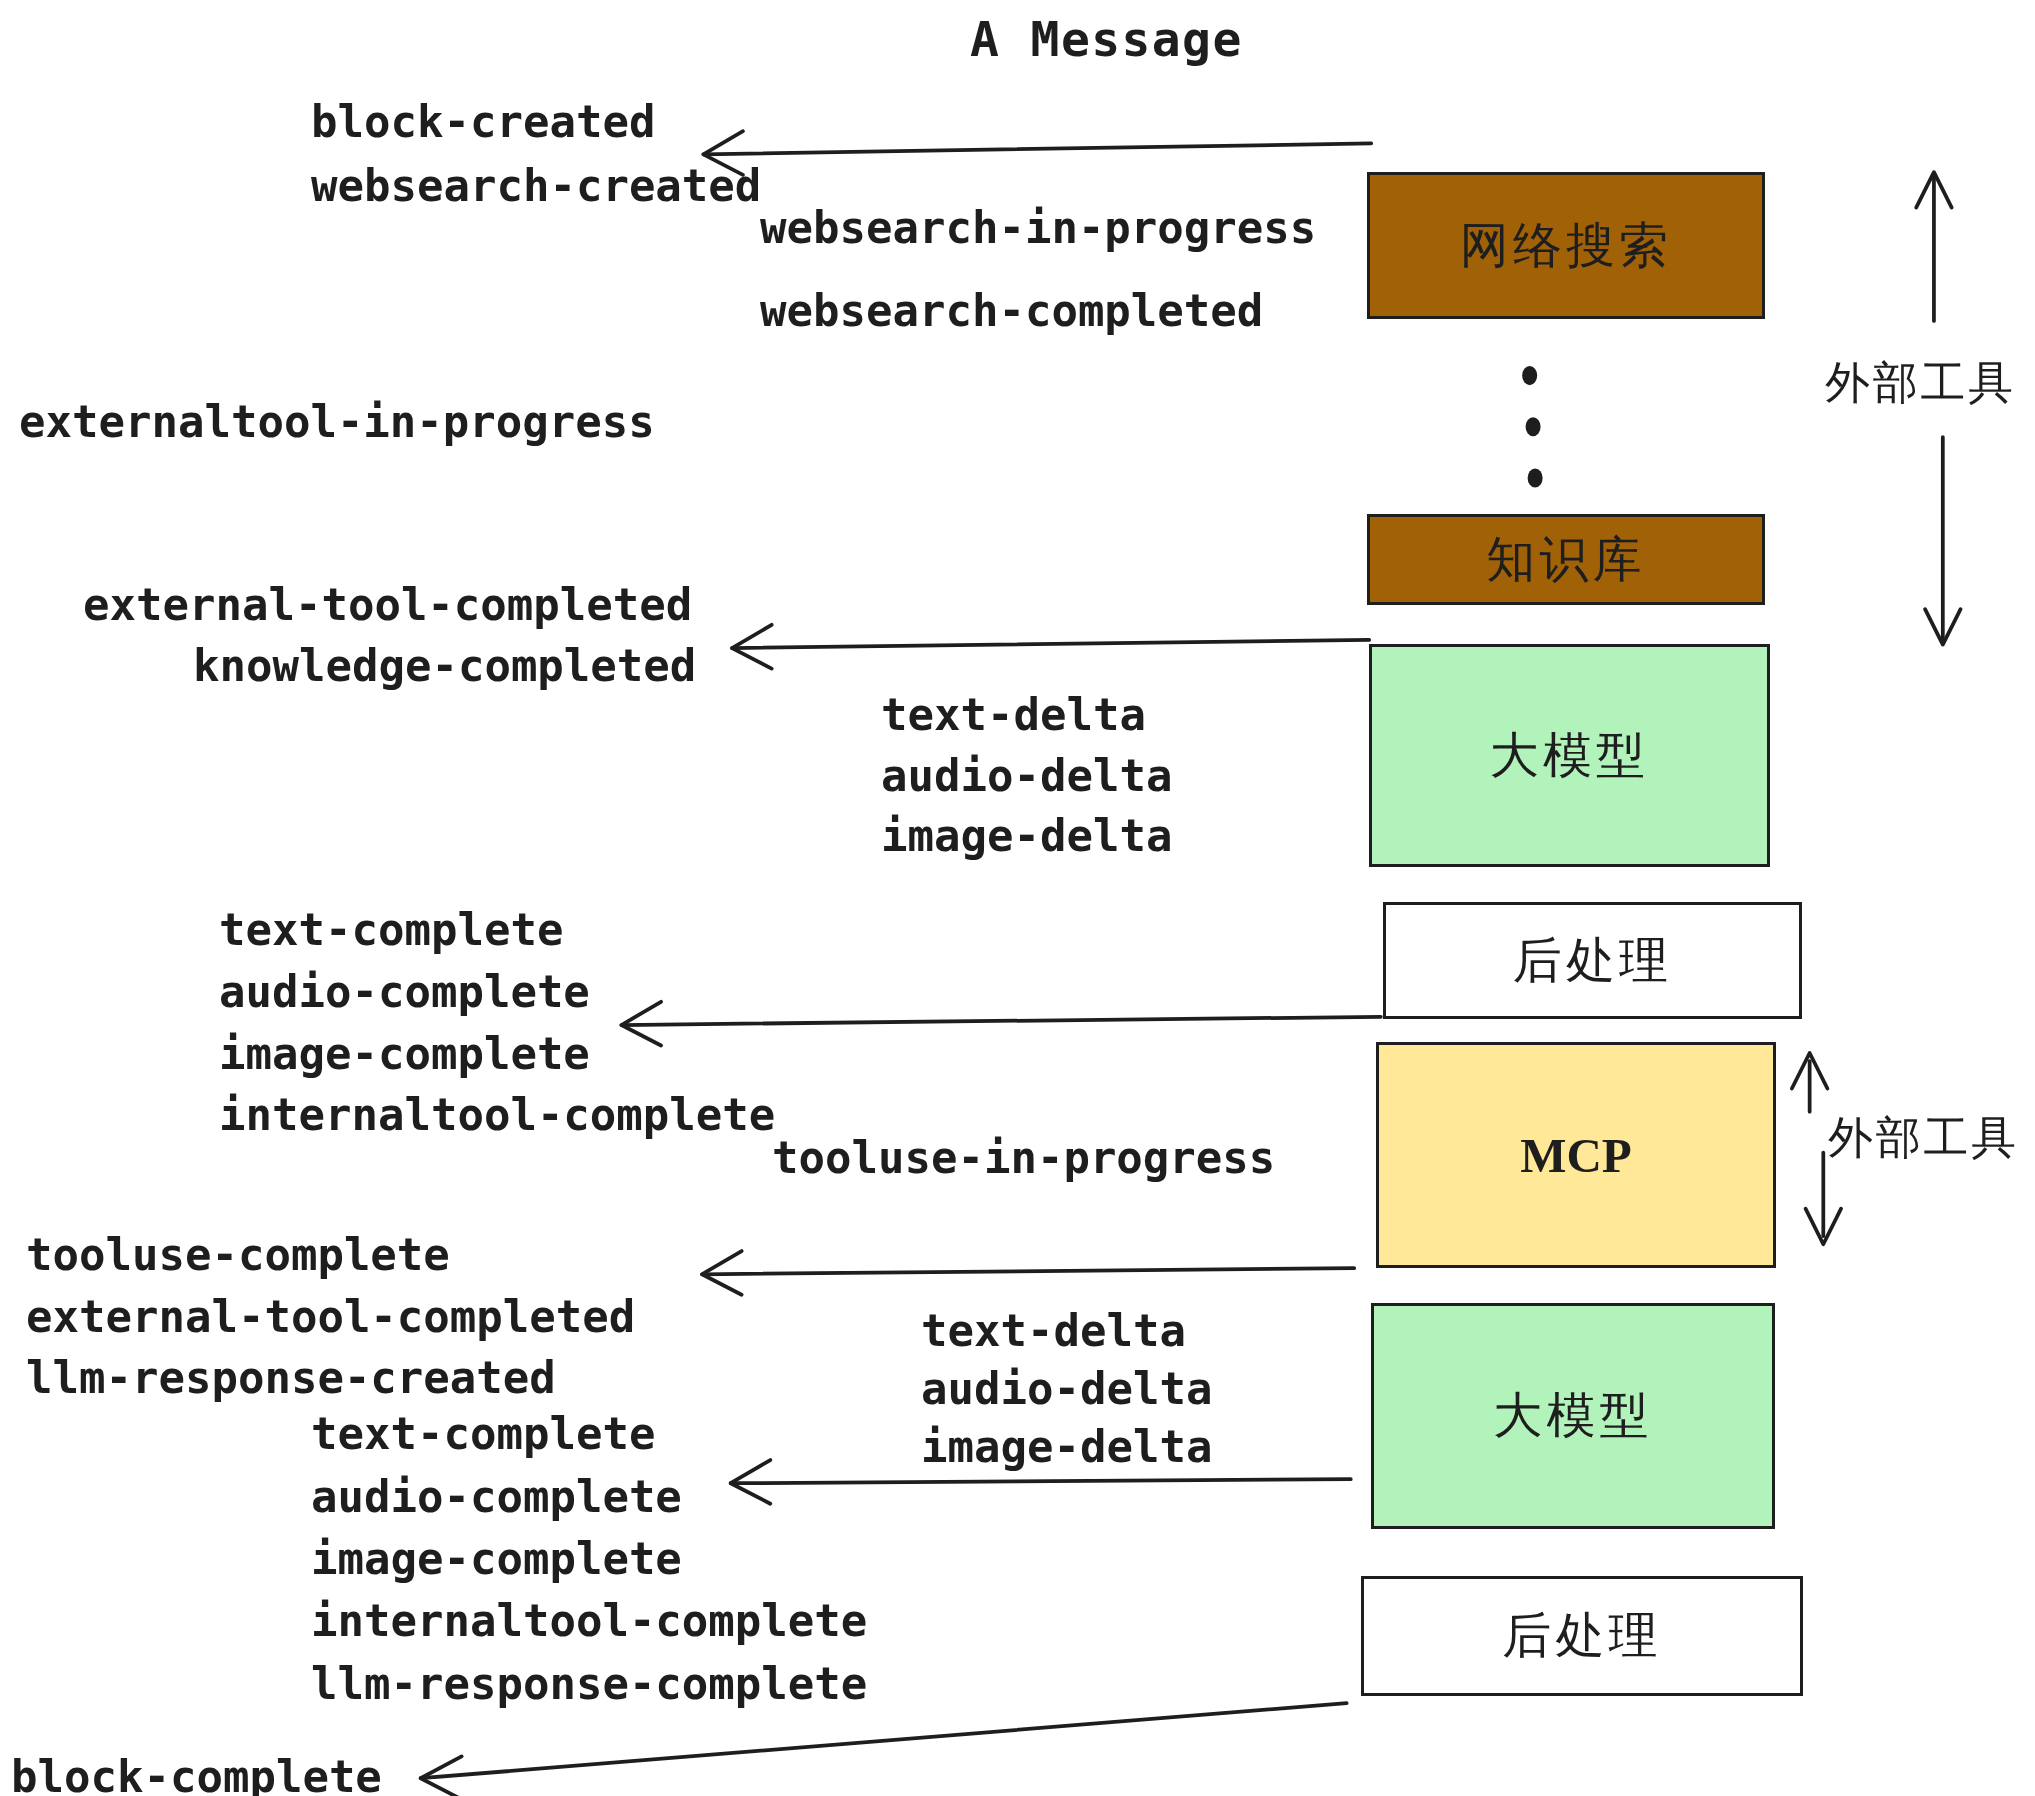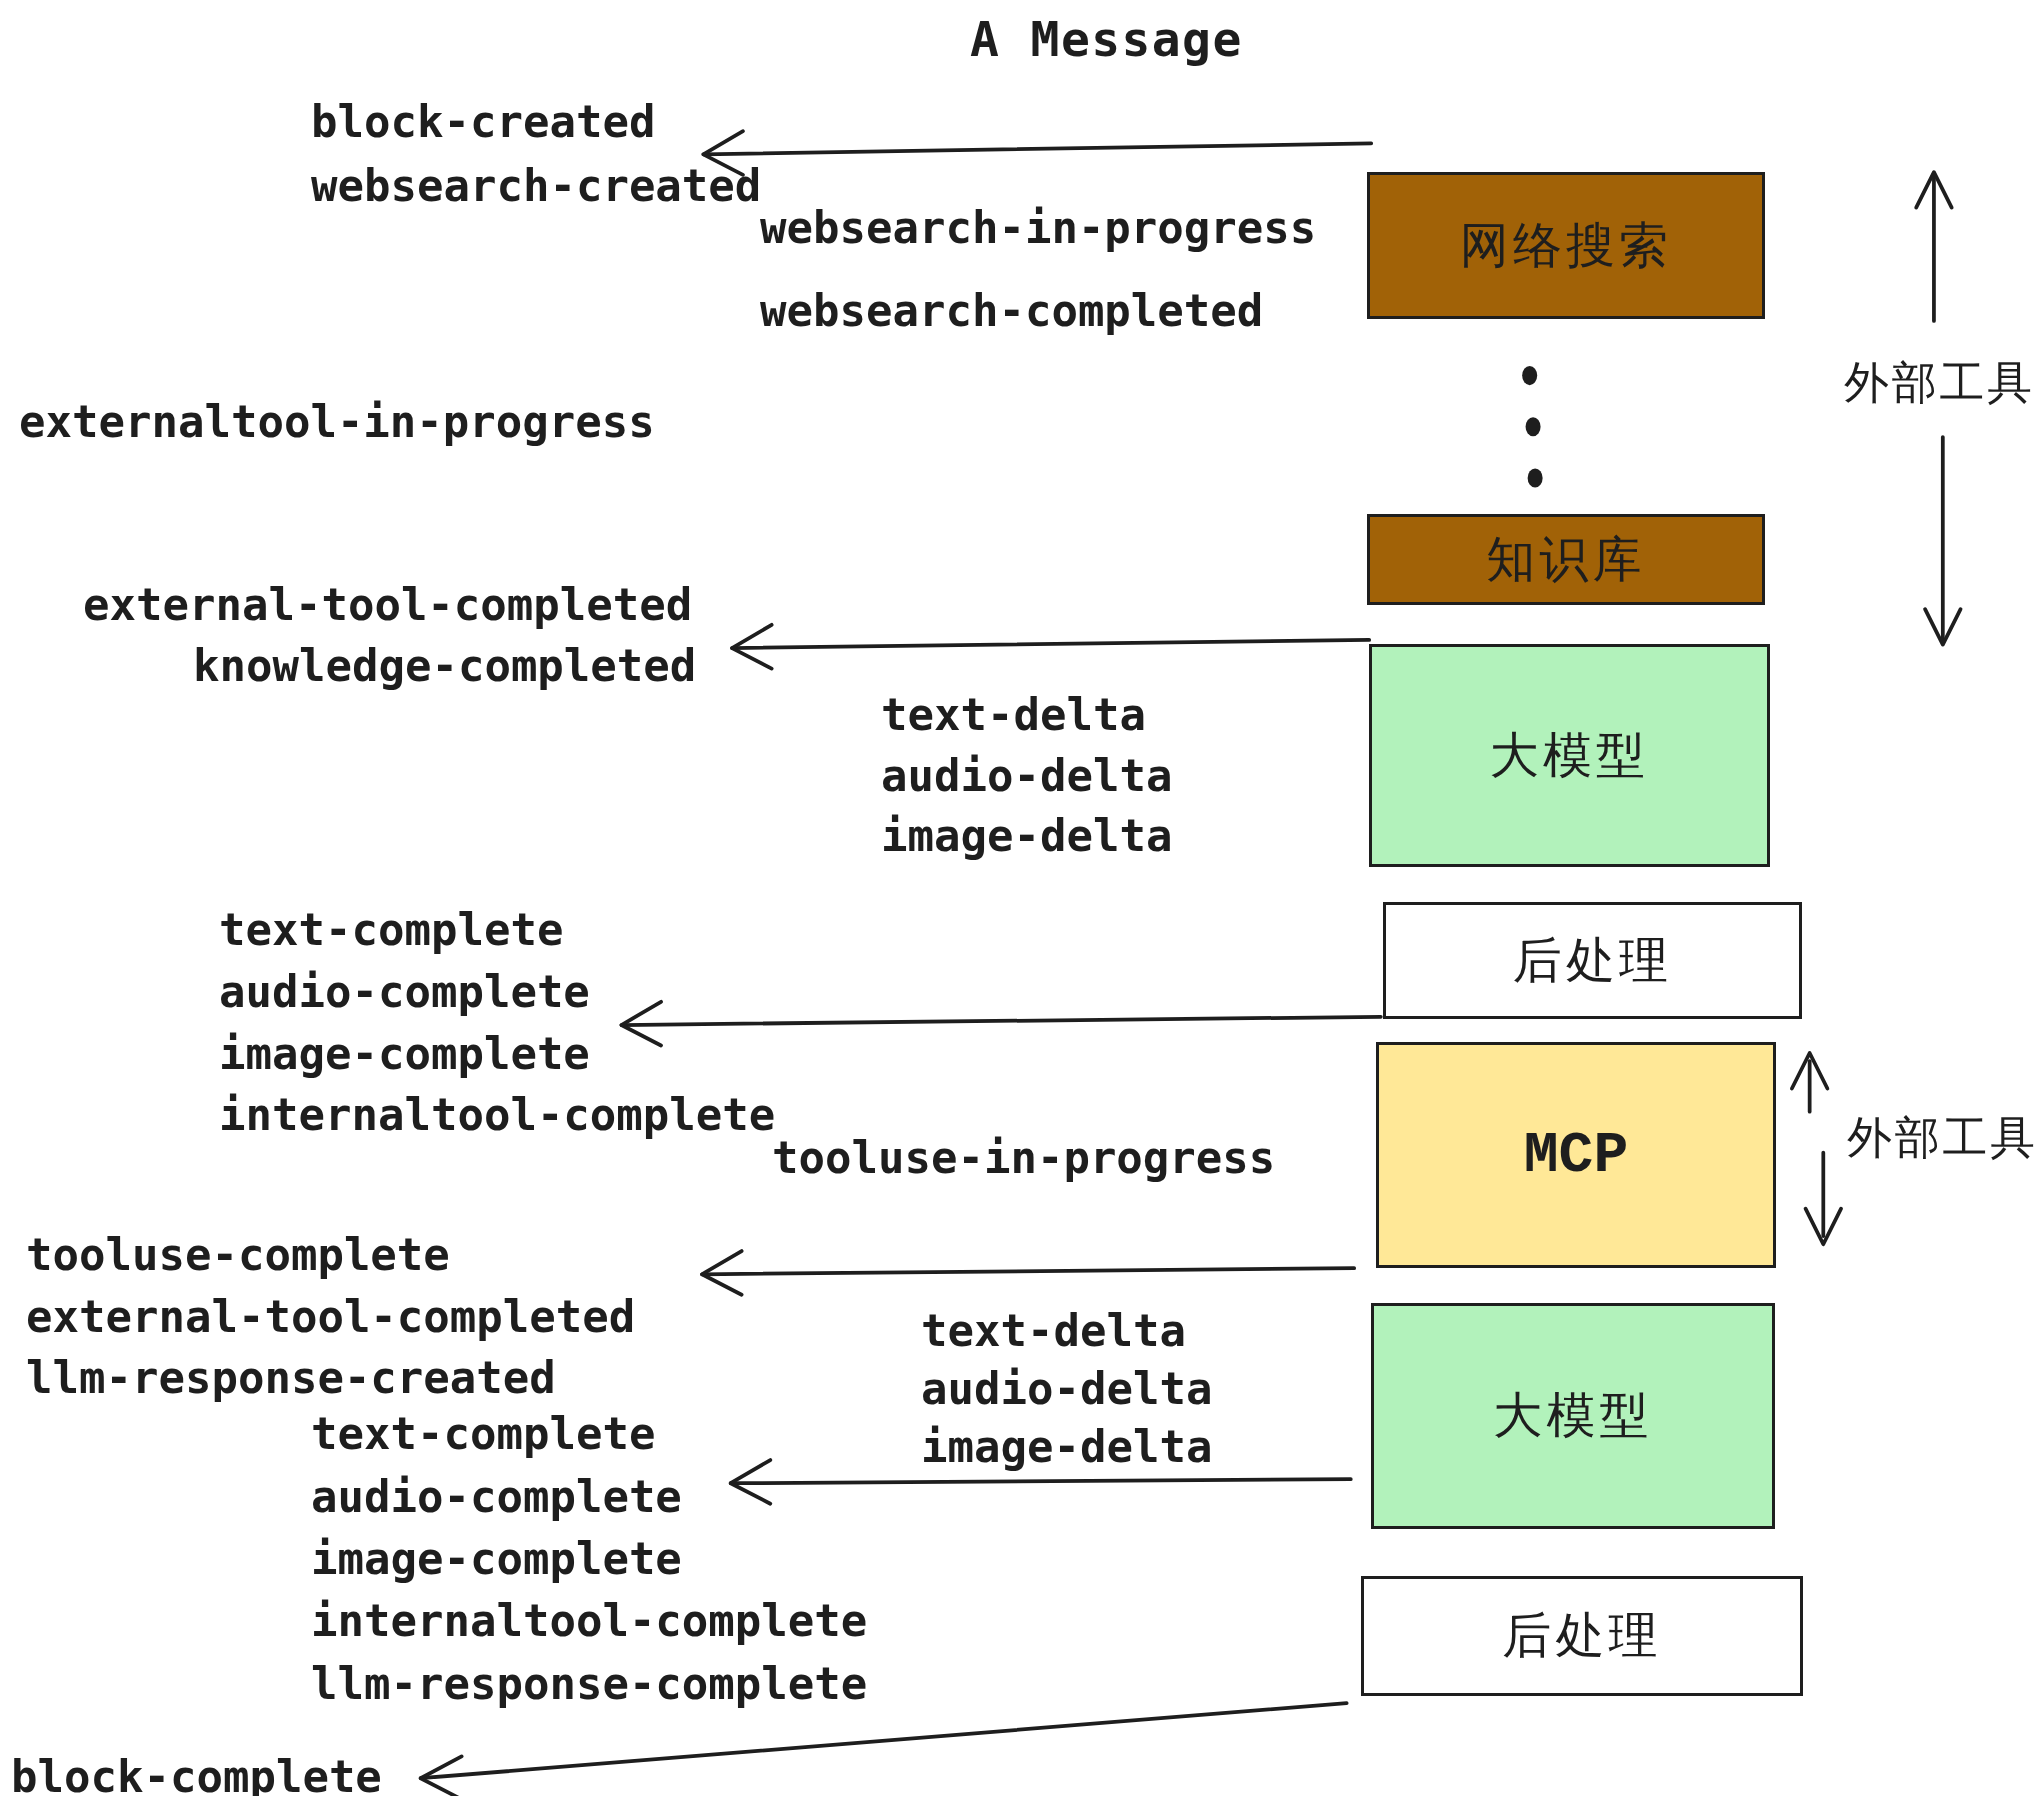--- a/index.html
+++ b/index.html
@@ -24,30 +24,30 @@
   }
   .box{
     position:absolute;
     box-sizing:border-box;
     border:3.4px solid #1e1e1e;
     display:flex;align-items:center;justify-content:center;
     font-family:"DejaVu Sans", sans-serif;
     font-size:49px;letter-spacing:4.1px;
     color:#1e1e1e;
   }
-  .box.mono{font-family:Liberation Mono, monospace;font-weight:bold;letter-spacing:0;font-size:58px;}
+  .box.mono{font-family:Liberation Serif, serif;font-weight:bold;letter-spacing:0;font-size:49px;}
   .pink{background:#a16207;}
   .green{background:#b2f2bb;}
   .yellow{background:#ffe897;}
   .white{background:#ffffff;}
   .cn-note{
     position:absolute;
     font-family:"DejaVu Sans", sans-serif;
     font-size:45px;letter-spacing:2.7px;
-    white-space:nowrap;line-height:1;margin-left:19px;
+    white-space:nowrap;line-height:1;
   }
   svg.overlay{position:absolute;left:0;top:0;pointer-events:none;}
 </style>
 </head>
 <body>
 
 <div class="canvas">
 
   <div class="title" style="left:970px;top:15px">A Message</div>
 

